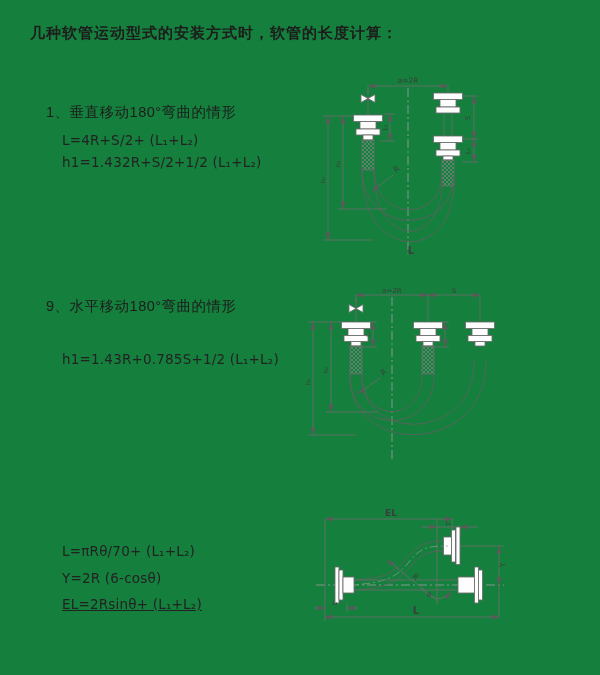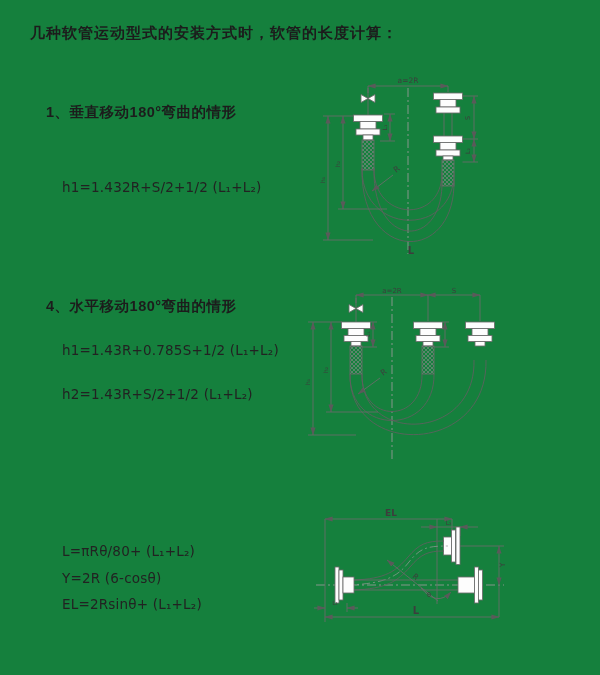--- a/index.html
+++ b/index.html
@@ -1,41 +1,41 @@
 <!DOCTYPE html>
 <html><head>
 <meta charset="utf-8">
 <style>
   html,body{margin:0;padding:0;background:#ffffff;}
   .page{position:relative;width:600px;height:675px;background:#15803d;overflow:hidden;
         font-family:"Liberation Sans","DejaVu Sans",sans-serif;color:#1c1c1c;}
   .title{position:absolute;left:30px;top:24px;font-size:15px;font-weight:600;letter-spacing:1px;}
-  .heading{position:absolute;left:46px;font-size:14.5px;font-weight:700;letter-spacing:0.5px;}
+  .heading{position:absolute;left:46px;font-size:14.5px;font-weight:400;letter-spacing:0.5px;}
   .formula{position:absolute;left:62px;font-size:13.5px;font-weight:400;letter-spacing:0.2px;
            font-family:"DejaVu Sans","Liberation Sans",sans-serif;color:#222;}
   svg.diag{position:absolute;}
   svg.diag text{font-family:"DejaVu Sans","Liberation Sans",sans-serif;fill:#3d3d3d;stroke:none;}
 </style>
 </head>
 <body>
 
 <div class="page">
 
   <div class="title">几种软管运动型式的安装方式时，软管的长度计算：</div>
 
   <div class="heading" style="top:103px;">1、垂直移动180°弯曲的情形</div>
-  <div class="formula" style="top:179px;">h1=1.432R+S/2+1/2 (L₁+L₂)</div>
-
-  <div class="heading" style="top:297px;">4、水平移动180°弯曲的情形</div>
-  <div class="formula" style="top:342px;text-align:center;">h1=1.43R+0.785S+1/2 (L₁+L₂)</div>
-  <div class="formula" style="top:386px;">h2=1.43R+S/2+1/2 (L₁+L₂)</div>
-
-  <div class="formula" style="top:543px;">L=πRθ/80+ (L₁+L₂)</div>
+  <div class="formula" style="top:132px;">L=4R+S/2+ (L₁+L₂)</div>
+  <div class="formula" style="top:154px;">h1=1.432R+S/2+1/2 (L₁+L₂)</div>
+
+  <div class="heading" style="top:297px;">9、水平移动180°弯曲的情形</div>
+  <div class="formula" style="top:351px;text-align:center;">h1=1.43R+0.785S+1/2 (L₁+L₂)</div>
+
+  <div class="formula" style="top:543px;">L=πRθ/70+ (L₁+L₂)</div>
   <div class="formula" style="top:570px;">Y=2R (6-cosθ)</div>
-  <div class="formula" style="top:596px;">EL=2Rsinθ+ (L₁+L₂)</div>
+  <div class="formula" style="top:596px;text-decoration:underline;">EL=2Rsinθ+ (L₁+L₂)</div>
 
   <svg class="diag" style="left:305px;top:68px;" width="280" height="195" viewBox="0 0 280 195">
     <defs>
       <marker id="ar1" viewBox="0 0 10 8" refX="9.5" refY="4" markerWidth="8" markerHeight="6.4" orient="auto-start-reverse" markerUnits="userSpaceOnUse">
         <path d="M0,0.8 L10,4 L0,7.2 Z" fill="#5a5a5a"></path>
       </marker>
       <pattern id="br1" width="4" height="4" patternUnits="userSpaceOnUse">
         <path d="M0,0 L4,4 M4,0 L0,4" stroke="#8a8a8a" stroke-width="0.6"></path>
       </pattern>
     </defs>

